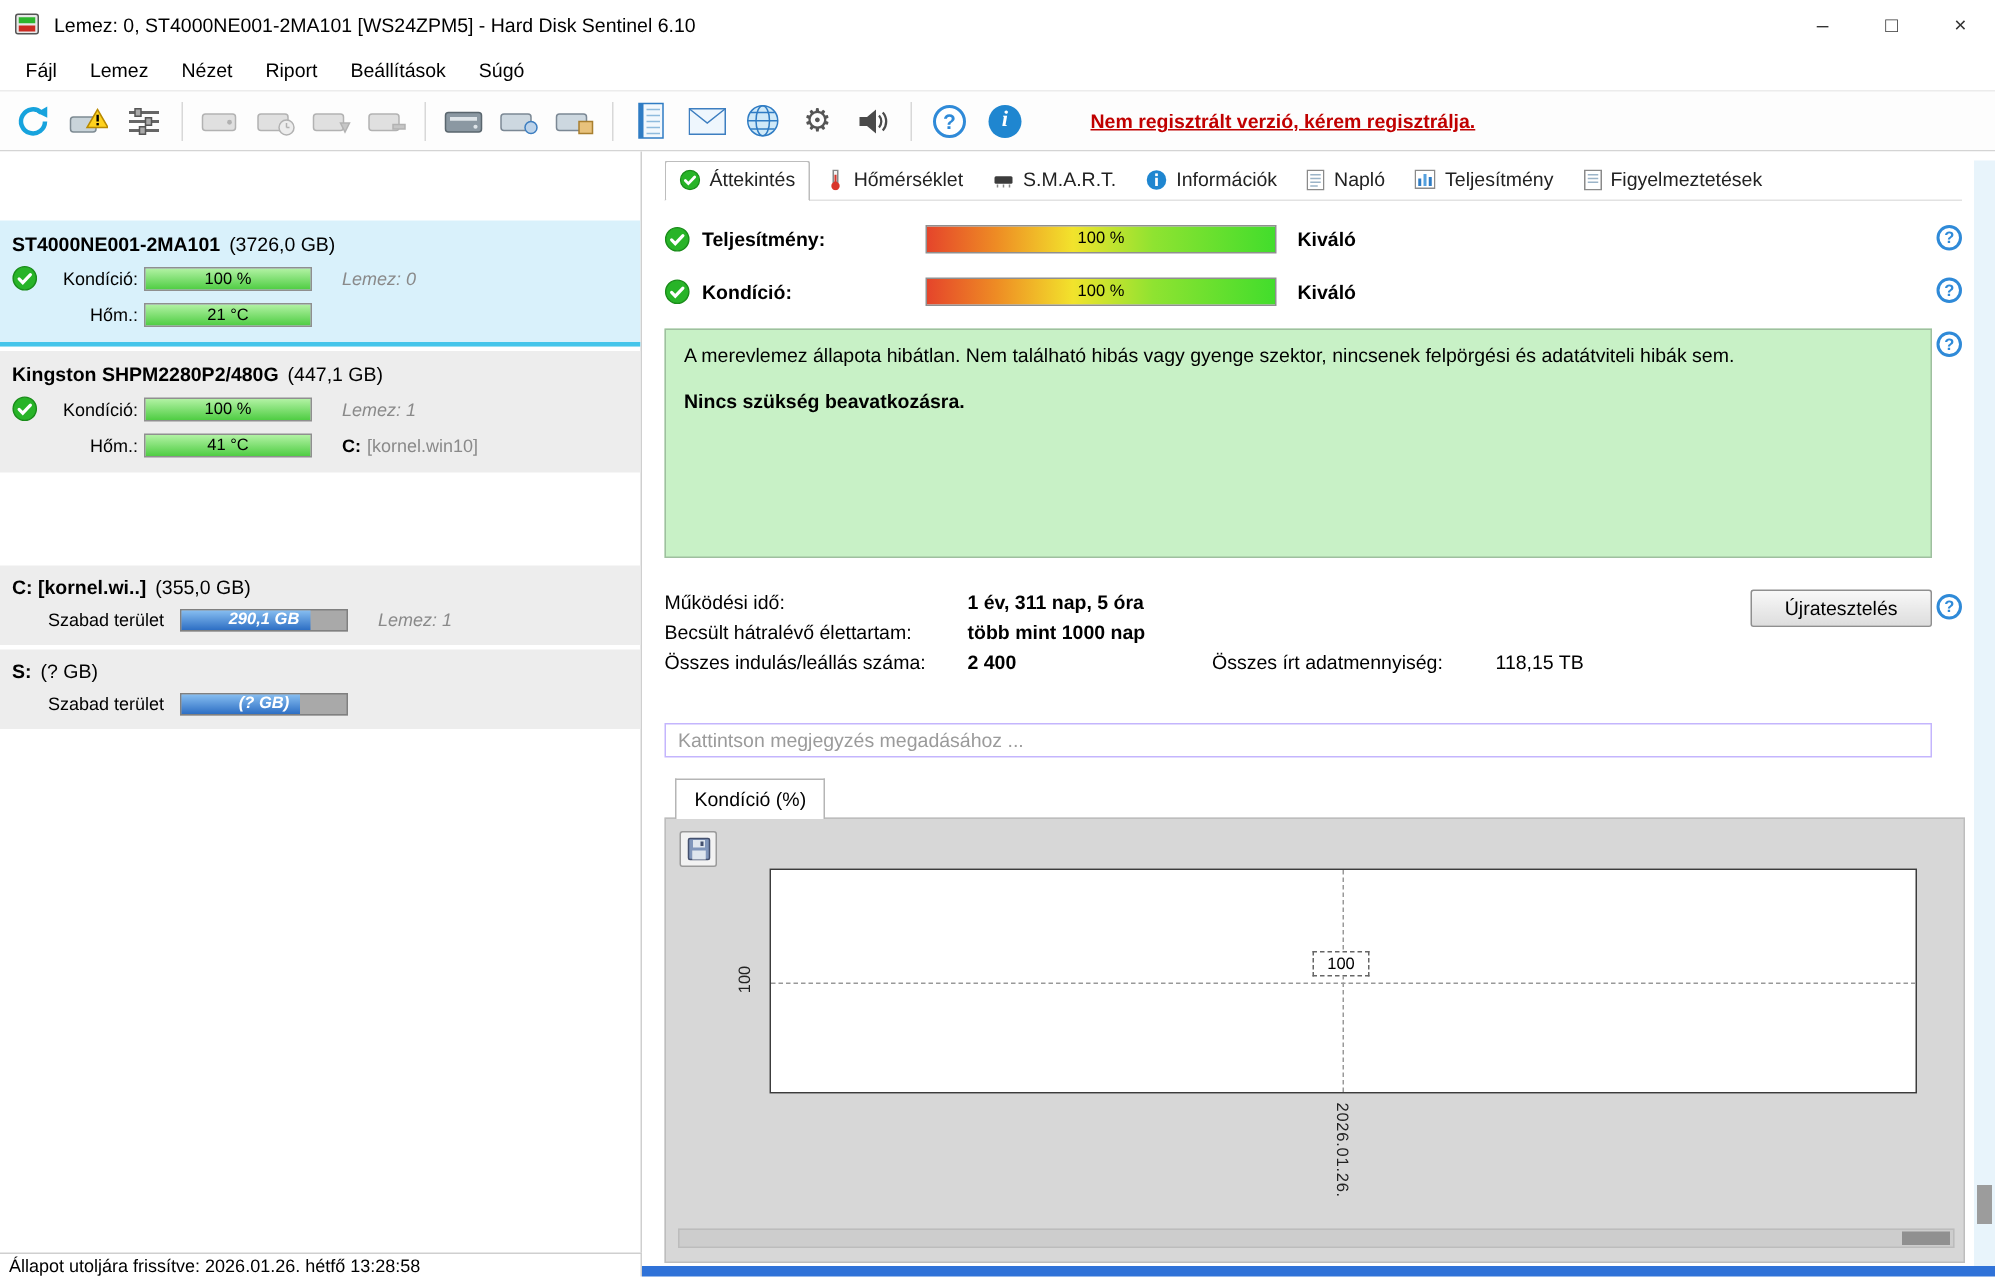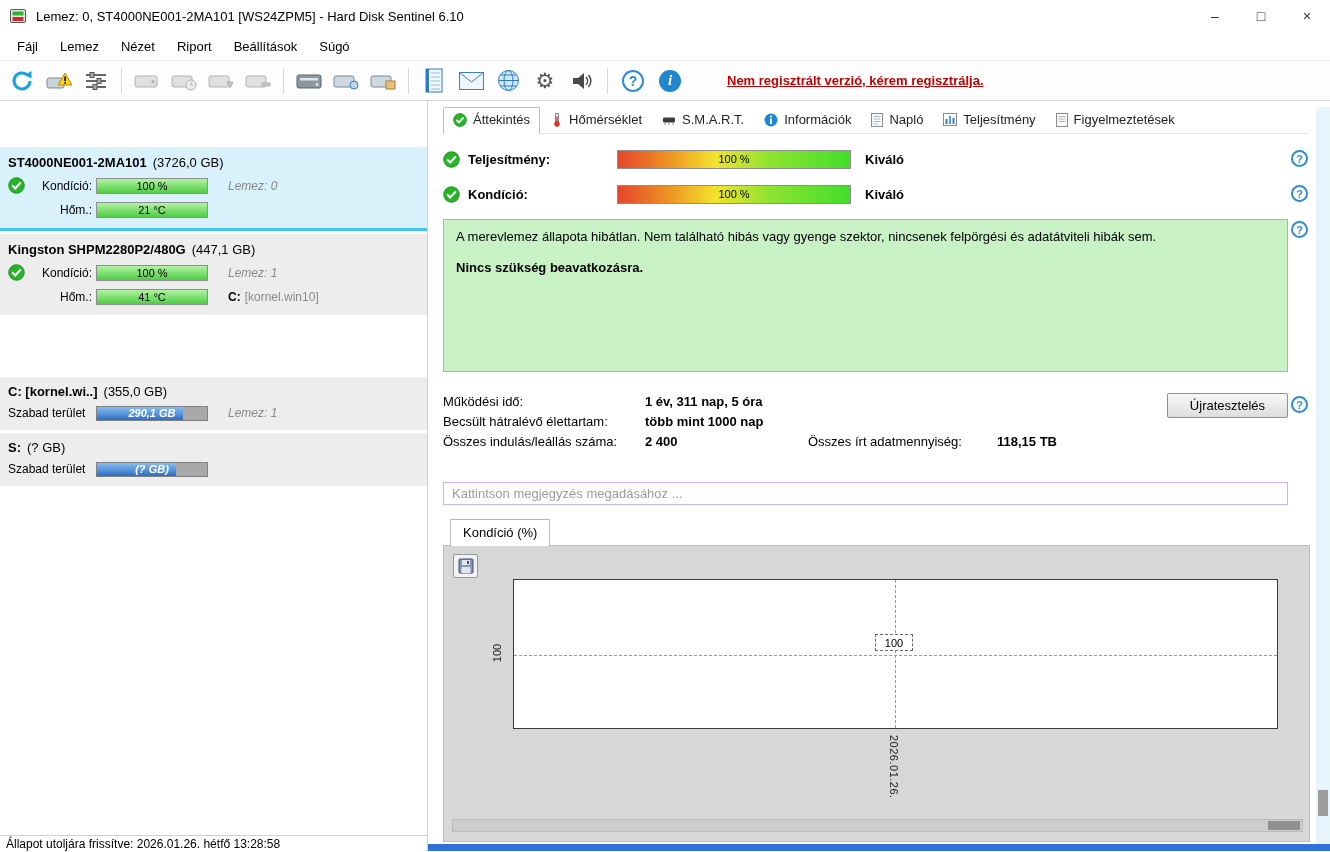--- a/index.html
+++ b/index.html
@@ -51,21 +51,21 @@
   .row-indent { margin-left:20px; }
   .row-label { width:64px; text-align:right; margin-right:4px; font-size:12px; flex:none; }
   .green-bar { width:112px; height:16px; border:1px solid #8f8f8f; flex:none;
                background:linear-gradient(180deg,#b2f2a4,#4fcd43);
                display:flex; align-items:center; justify-content:center; font-size:11px; }
   .row-note { margin-left:20px; color:#8a8a8a; font-style:italic; font-size:12px; }
   .row-part { margin-left:20px; font-size:12px; }
   .row-part .part-name { color:#8a8a8a; margin-left:4px; }
   .part-section { margin-top:62px; }
   .part-entry { background:#ededed; padding:7px 8px 9px; margin-bottom:3px; }
-  .free-row { display:flex; align-items:center; margin-top:6px; height:16px; }
+  .free-row { display:flex; align-items:center; margin-top:6px; height:16px;margin-left:24px; }
   .free-label { width:88px; font-size:12px; flex:none; }
   .blue-bar { width:112px; height:15px; border:1px solid #808080; background:#a9a9a9; position:relative; flex:none; }
   .blue-fill { position:absolute; left:0; top:0; bottom:0; background:linear-gradient(180deg,#86bdf0,#2e6fc4); }
   .blue-text { position:absolute; inset:0; display:flex; align-items:center; justify-content:center;
                color:#fff; font-weight:bold; font-size:11px;font-style:italic; }
   
   .tabs-row { display:flex; align-items:flex-end; height:27px; gap:2px; border-bottom:1px solid #e2e2e2; margin-right:22px; }
   .tab { display:flex; align-items:center; gap:6px; padding:4px 9px 6px; font-size:13px; color:#222; }
   .tab-active { background:#fff; border:1px solid #bdbdbd; border-bottom:1px solid #fff;
                 border-radius:2px 2px 0 0; margin-bottom:-1px; }
@@ -82,21 +82,21 @@
   .box-wrap { position:relative; margin-top:15px; margin-right:22px; }
   .green-box { margin-right:20px; height:153px; background:#c8f1c6; border:1px solid #9fbf9f; padding:9px 12px; }
   .green-box .action { font-weight:bold; margin-top:16px; }
   .box-help { position:absolute; right:0; top:2px; }
   
   .stats { position:relative; margin-top:19px; margin-right:22px; height:62px; }
   .stat-row { display:flex; height:20px; align-items:center; position:relative; }
   .stat-label { width:202px; font-size:13px; }
   .stat-value { font-weight:bold; font-size:13px; }
   .written-label { position:absolute; left:365px; font-size:13px; }
-  .written-value { position:absolute; left:554px; font-weight:bold; font-size:13px; }
+  .written-value { position:absolute; left:554px; font-weight:normal; font-size:13px; }
   .retest-btn { position:absolute; right:20px; top:2px; height:25px; padding:0 22px;
                 background:linear-gradient(#f8f8f8,#dddddd); border:1px solid #8f8f8f; border-radius:2px;
                 font-size:13px; font-family:"Liberation Sans",sans-serif; }
   .stats-help { position:absolute; right:0; top:5px; }
   
   .comment-input { display:block; margin-top:29px; width:845px; height:23px; border:1px solid #c4b5fd;
                    padding:0 8px; font-size:13px; font-family:"Liberation Sans",sans-serif; color:#333; }
   .comment-input::placeholder { color:#9b9b9b; }
   
   .graph-tab { display:inline-flex; align-items:center; margin-left:7px; margin-top:14px; padding:5px 12px 6px;

